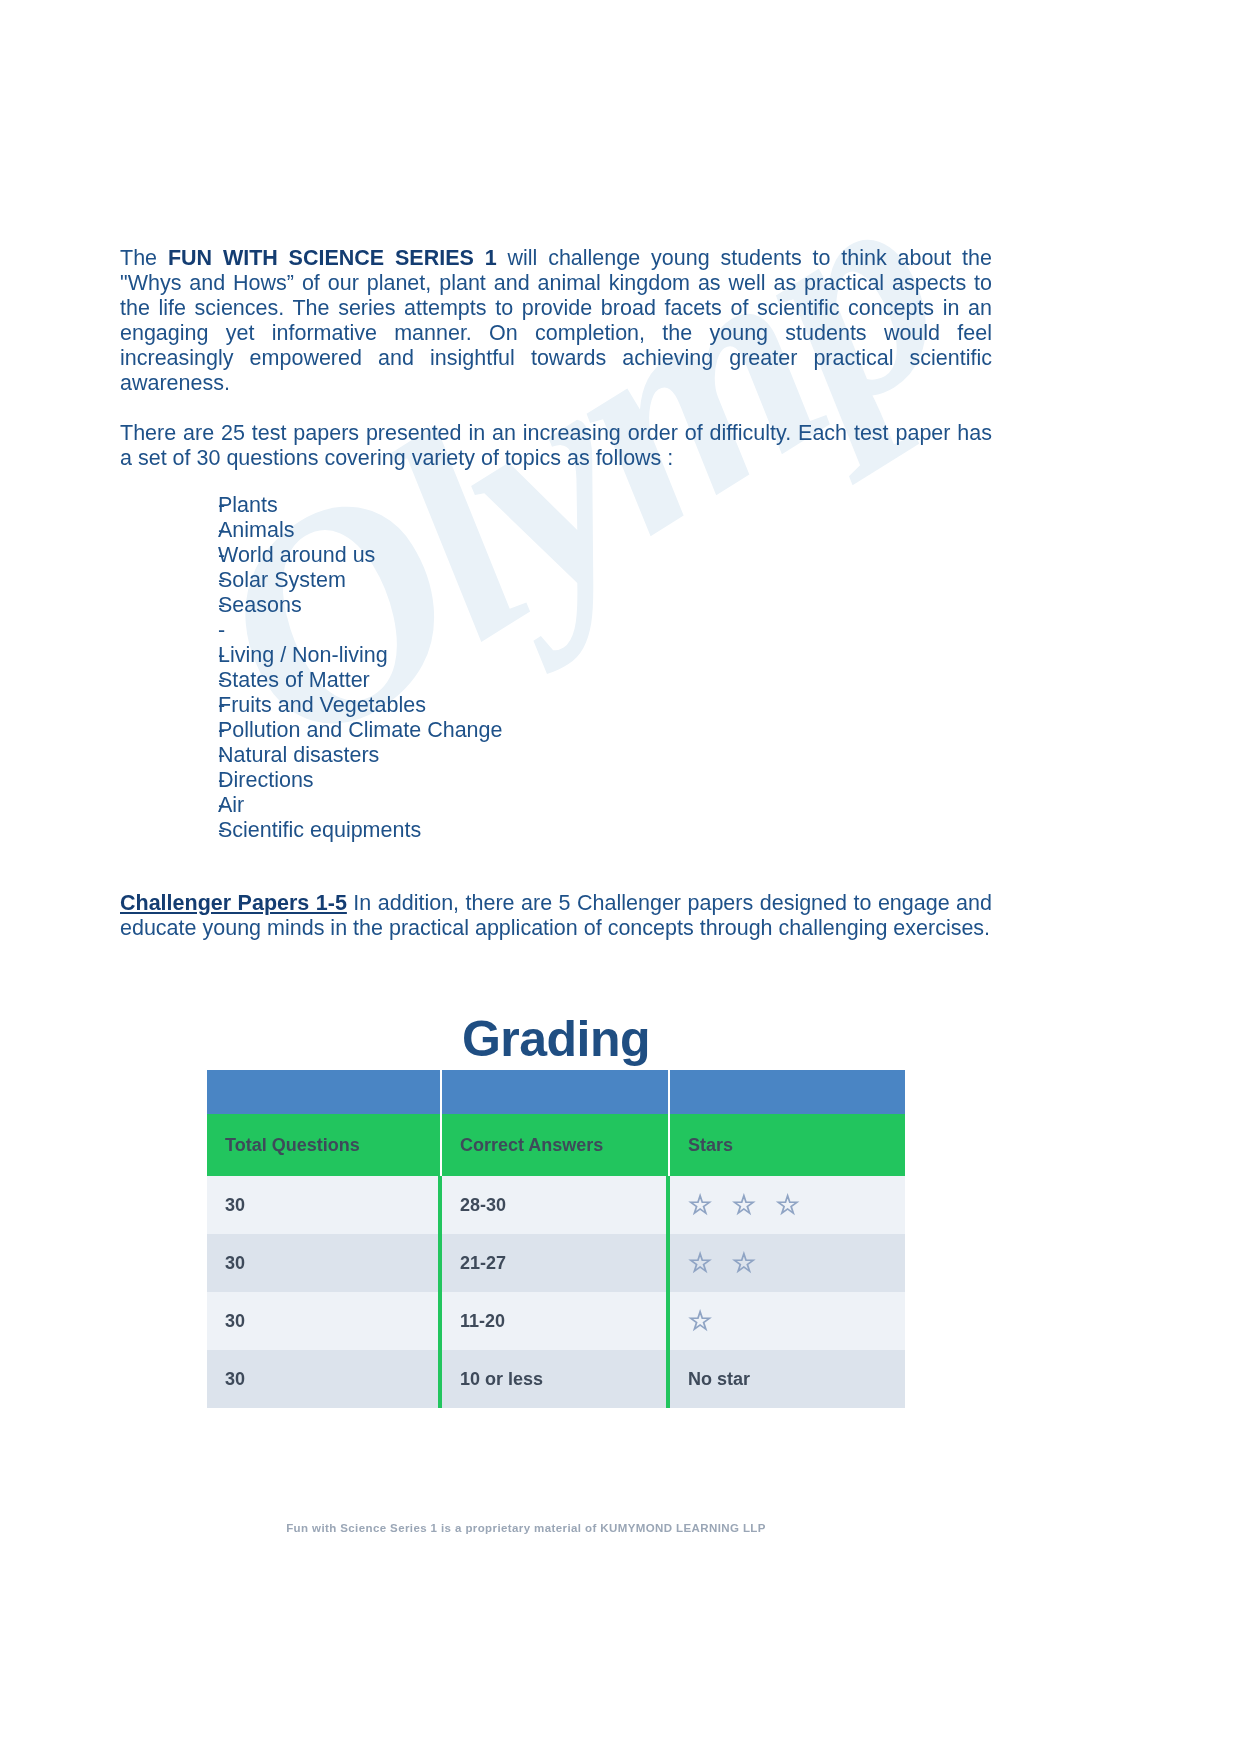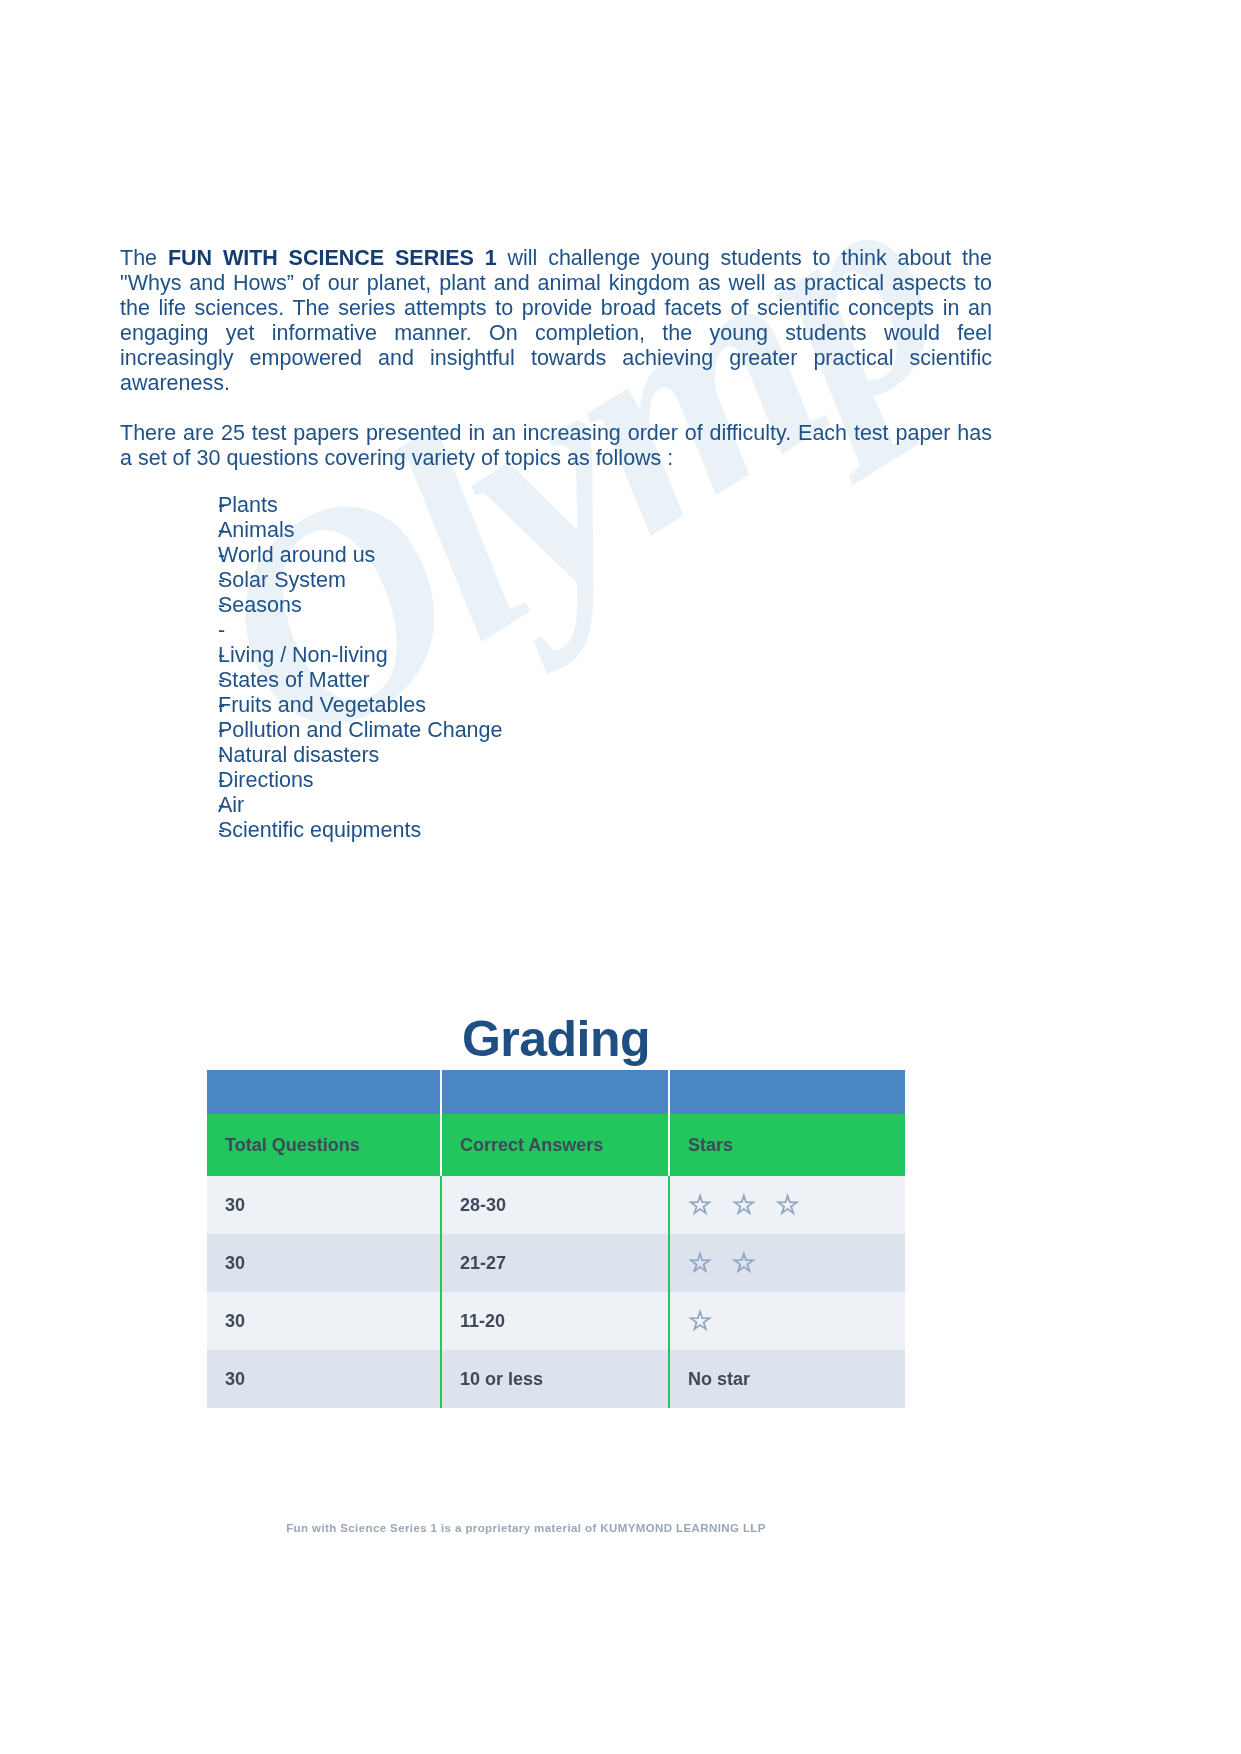--- a/index.html
+++ b/index.html
@@ -173,21 +173,21 @@
     vertical-align: middle;
   }
   table.grading-table tr.headrow td:last-child { border-right: none; }
 
   table.grading-table tr.datarow td {
     height: 58px;
     padding: 0 18px;
     font-size: 18px;
     font-weight: 700;
     color: #3e4a5a;
-    border-right: 2px solid #22c55e;
+    border-right: 4px solid #22c55e;
     vertical-align: middle;
   }
   table.grading-table tr.datarow td:last-child { border-right: none; }
   table.grading-table tr.datarow.odd td  { background: #eef2f7; }
   table.grading-table tr.datarow.even td { background: #dce3ec; }
 
   .stars {
     font-size: 27px;
     color: #8fa4c4;
     letter-spacing: 6px;
@@ -284,20 +284,21 @@
       <li>
           <span class="dash">-</span>
           <span class="topic-label">Air</span>
         </li>
       <li>
           <span class="dash">-</span>
           <span class="topic-label">Scientific equipments</span>
         </li>
     </ul>
 
+    <p class="challenger-block"><span class="challenger-head">Challenger Papers 1-5</span><span> In addition, there are 5 Challenger papers designed to engage and educate young minds in the practical application of concepts through challenging exercises.</span></p>
 
   </div>
 
   <div class="grading-block">
     <div class="grading-title">Grading</div>
 
     <table class="grading-table">
       <colgroup>
         <col class="c1">
           <col class="c2">

